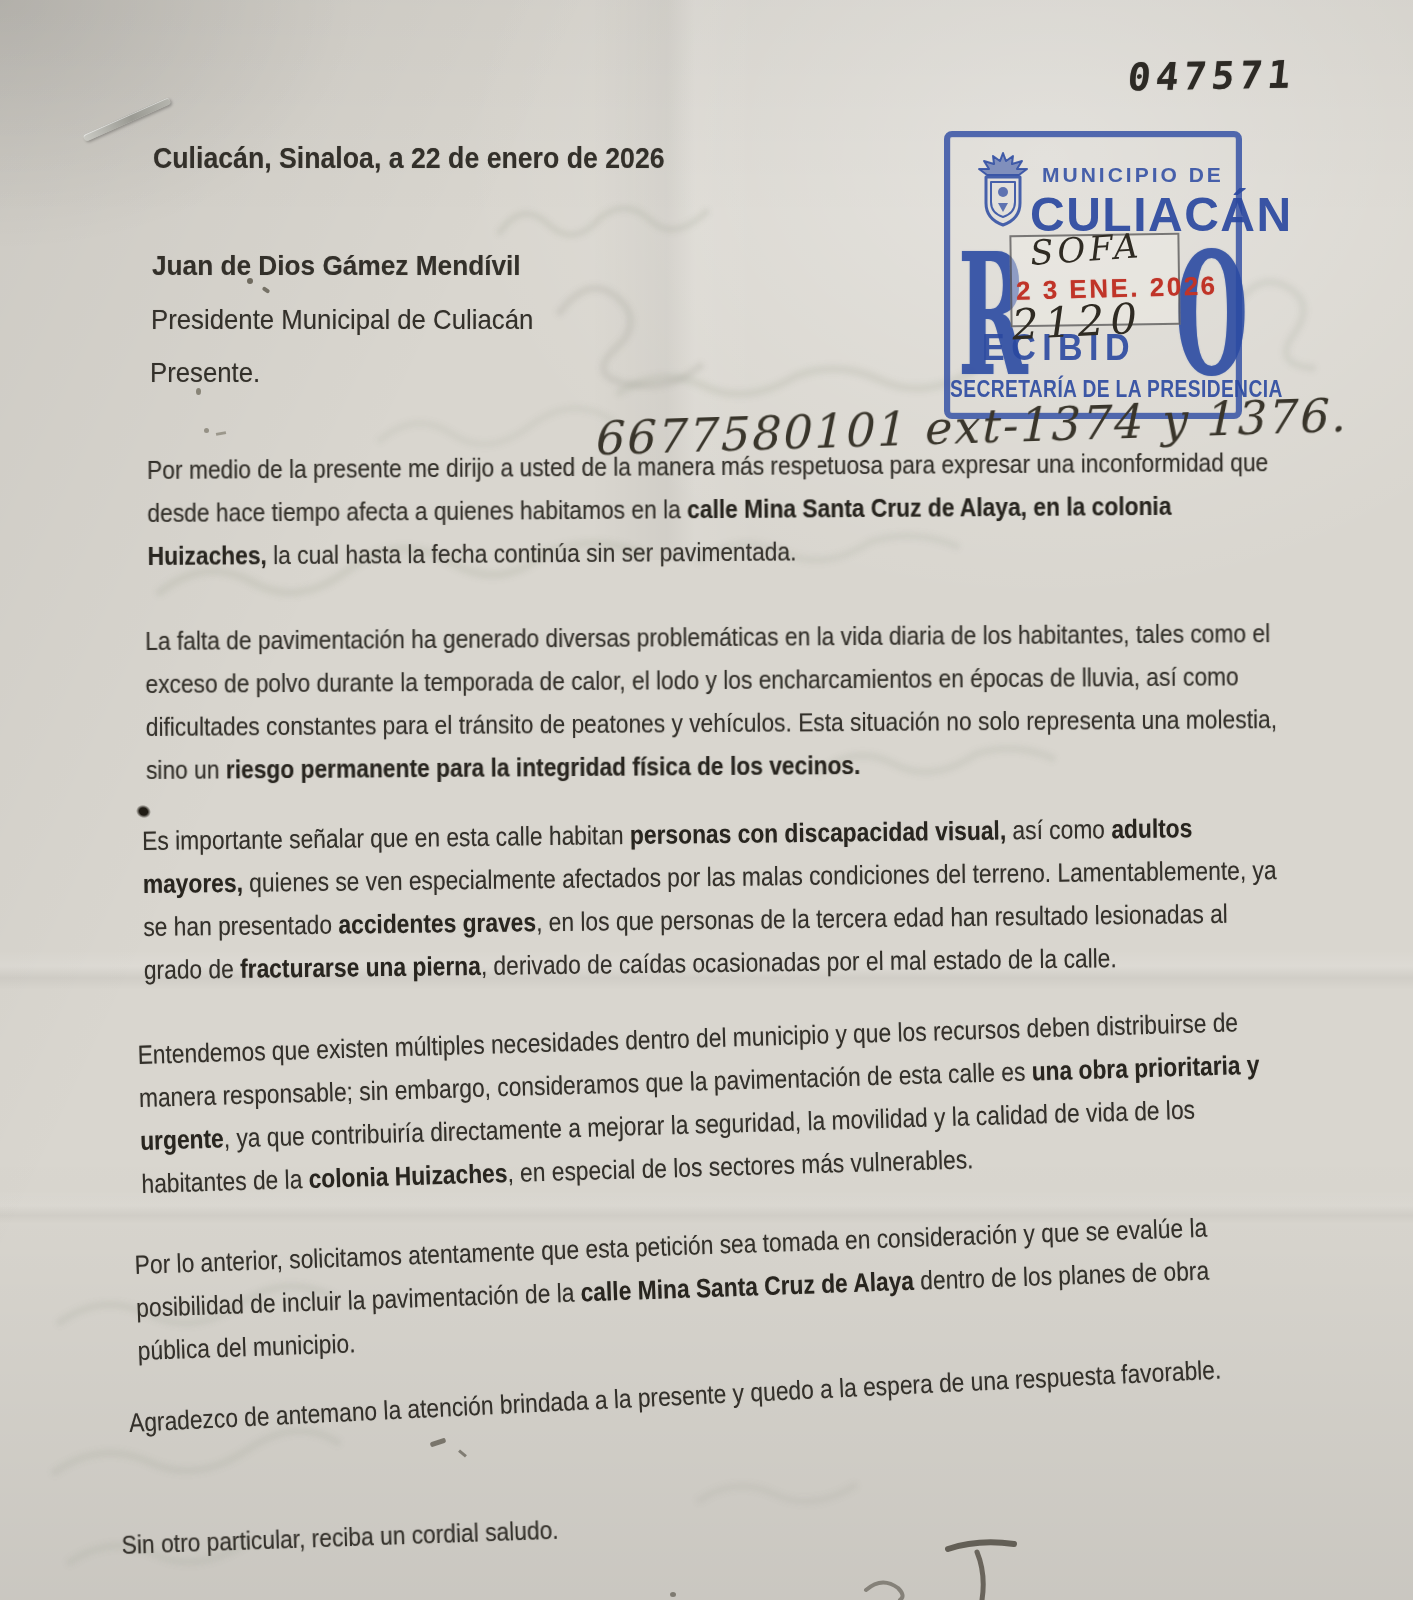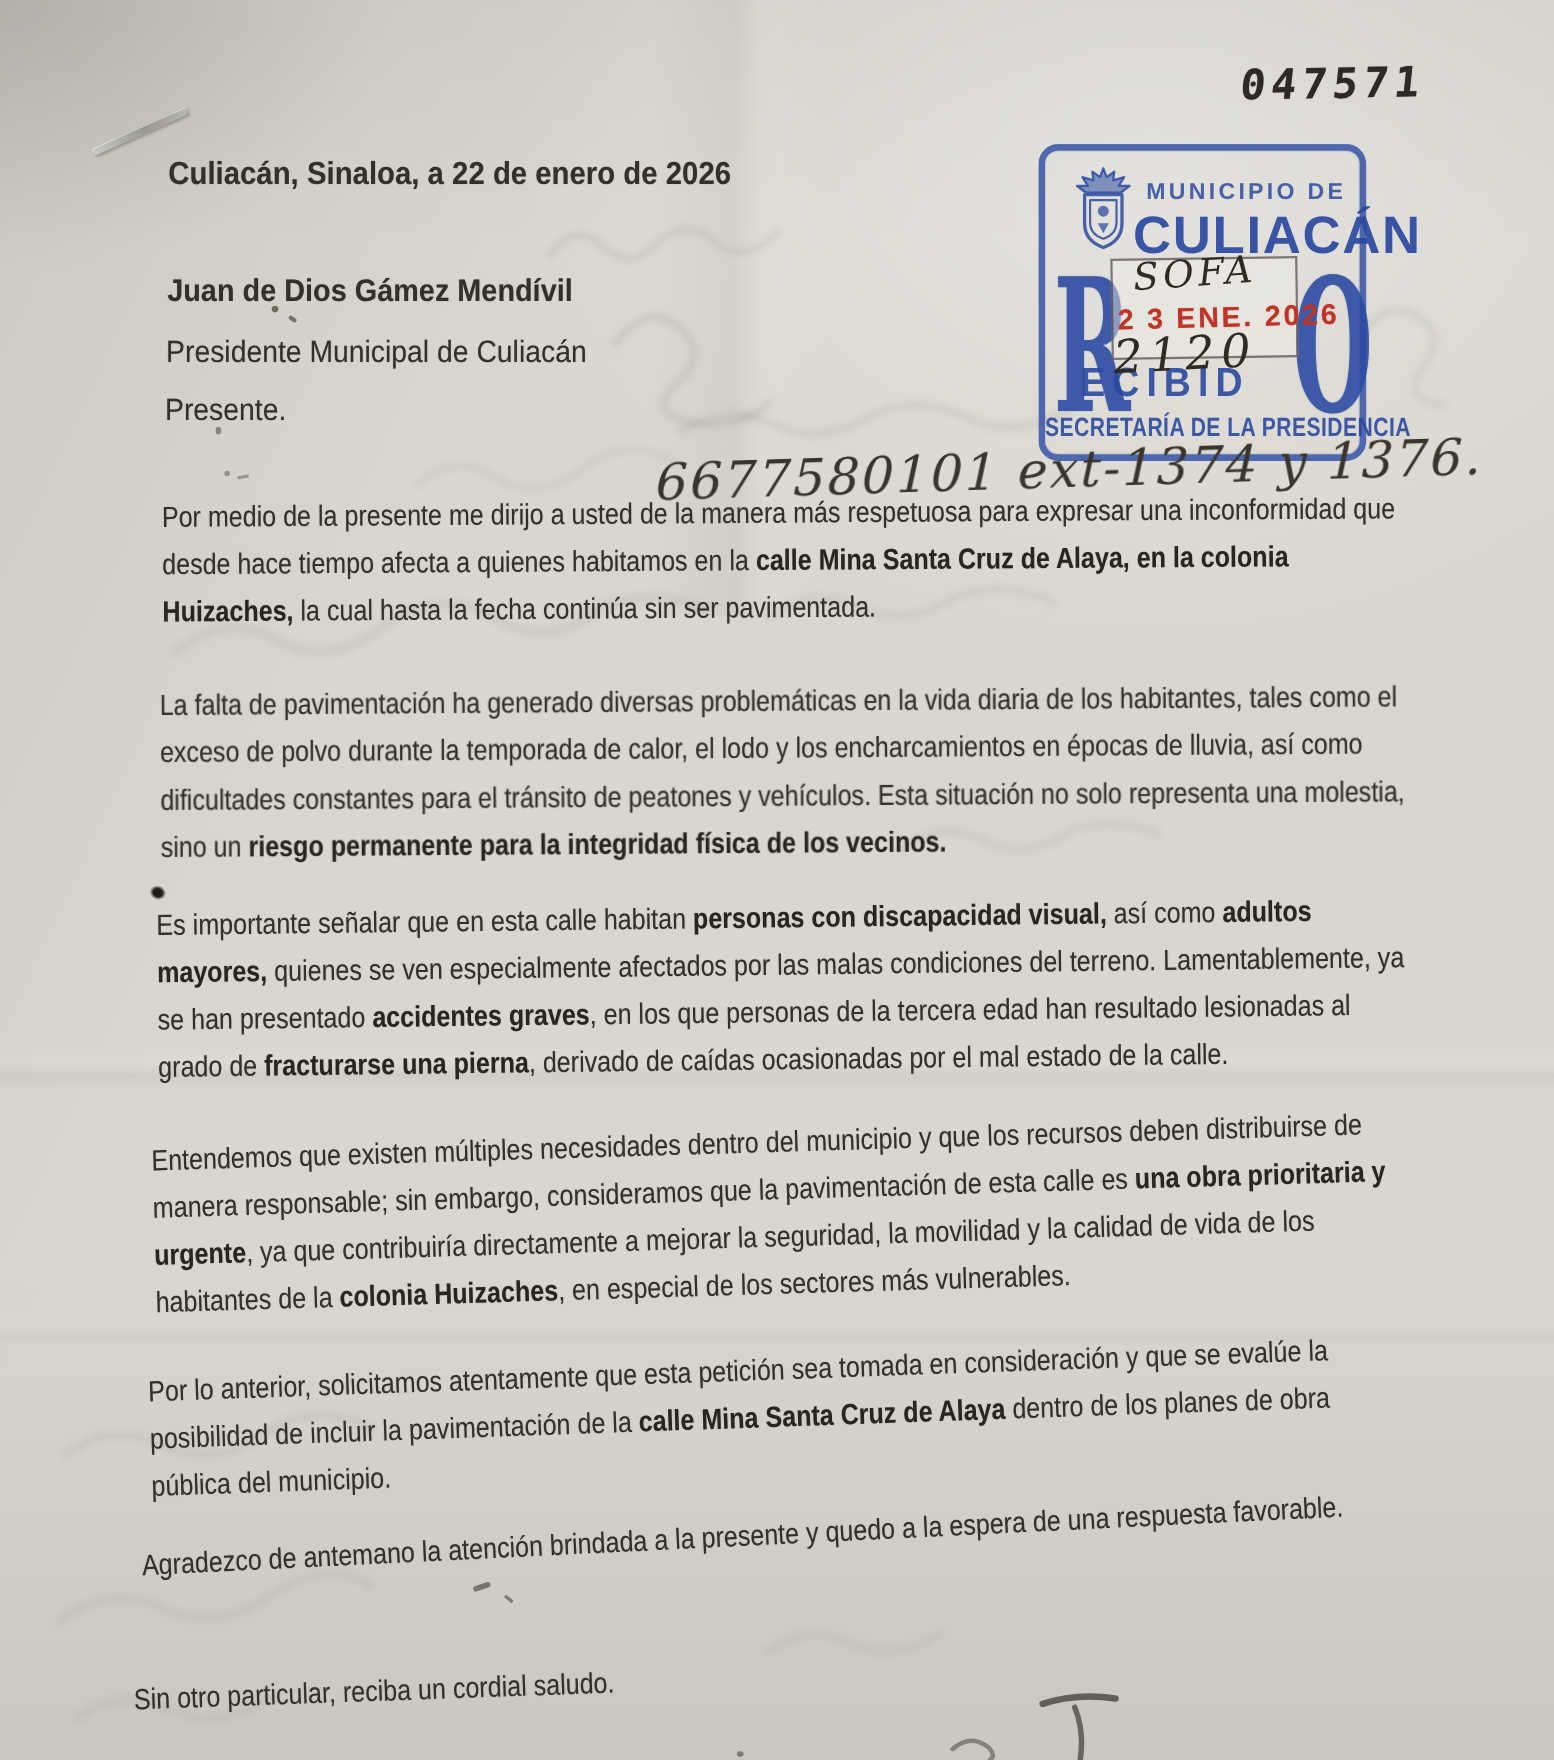--- a/index.html
+++ b/index.html
@@ -26,21 +26,21 @@
     background:linear-gradient(90deg,#c9c9c3,#9a9a93 55%,#b5b5ae);
     box-shadow:1px 2px 3px rgba(0,0,0,0.28), inset 0 1px 0 rgba(255,255,255,0.5);
     transform:rotate(-24deg);}
 
   .folio{position:absolute;left:1128px;top:54px;
     font-family:"DejaVu Sans Mono",monospace;font-weight:700;font-size:38px;letter-spacing:5px;
     color:#2d2a25;transform:skewX(-7deg) rotate(-1deg);text-shadow:0 0 1px rgba(45,42,37,0.5);}
 
   
   .stamp{position:absolute;left:944px;top:131px;width:286px;height:276px;
-    border:6px solid rgba(48,77,163,0.82);border-radius:18px;color:#3350a5;
+    border:6px solid rgba(48,77,163,0.82);border-radius:8px;color:#3350a5;
     box-shadow:inset 0 0 0 1px rgba(48,77,163,0.15);}
   .stamp *{position:absolute;}
   .stamp .org1{left:92px;top:26px;font-size:21px;font-weight:600;letter-spacing:3px;color:rgba(48,77,163,0.88);}
   .stamp .org2{left:80px;top:50px;font-size:48px;font-weight:800;letter-spacing:1.5px;color:rgba(42,72,160,0.92);}
   .bigletter{top:94px;font-family:"DejaVu Serif",serif;font-weight:700;font-size:168px;line-height:1;
     color:rgba(44,75,162,0.85);transform-origin:left top;transform:scaleX(0.5);
     text-shadow:0 0 2px rgba(44,75,162,0.35);}
   .stamp .bigR{left:8px;}
   .stamp .bigO{left:225px;}
   .stamp .datebox{left:60px;top:97px;width:166px;height:88px;border:2px solid rgba(60,58,60,0.65);

